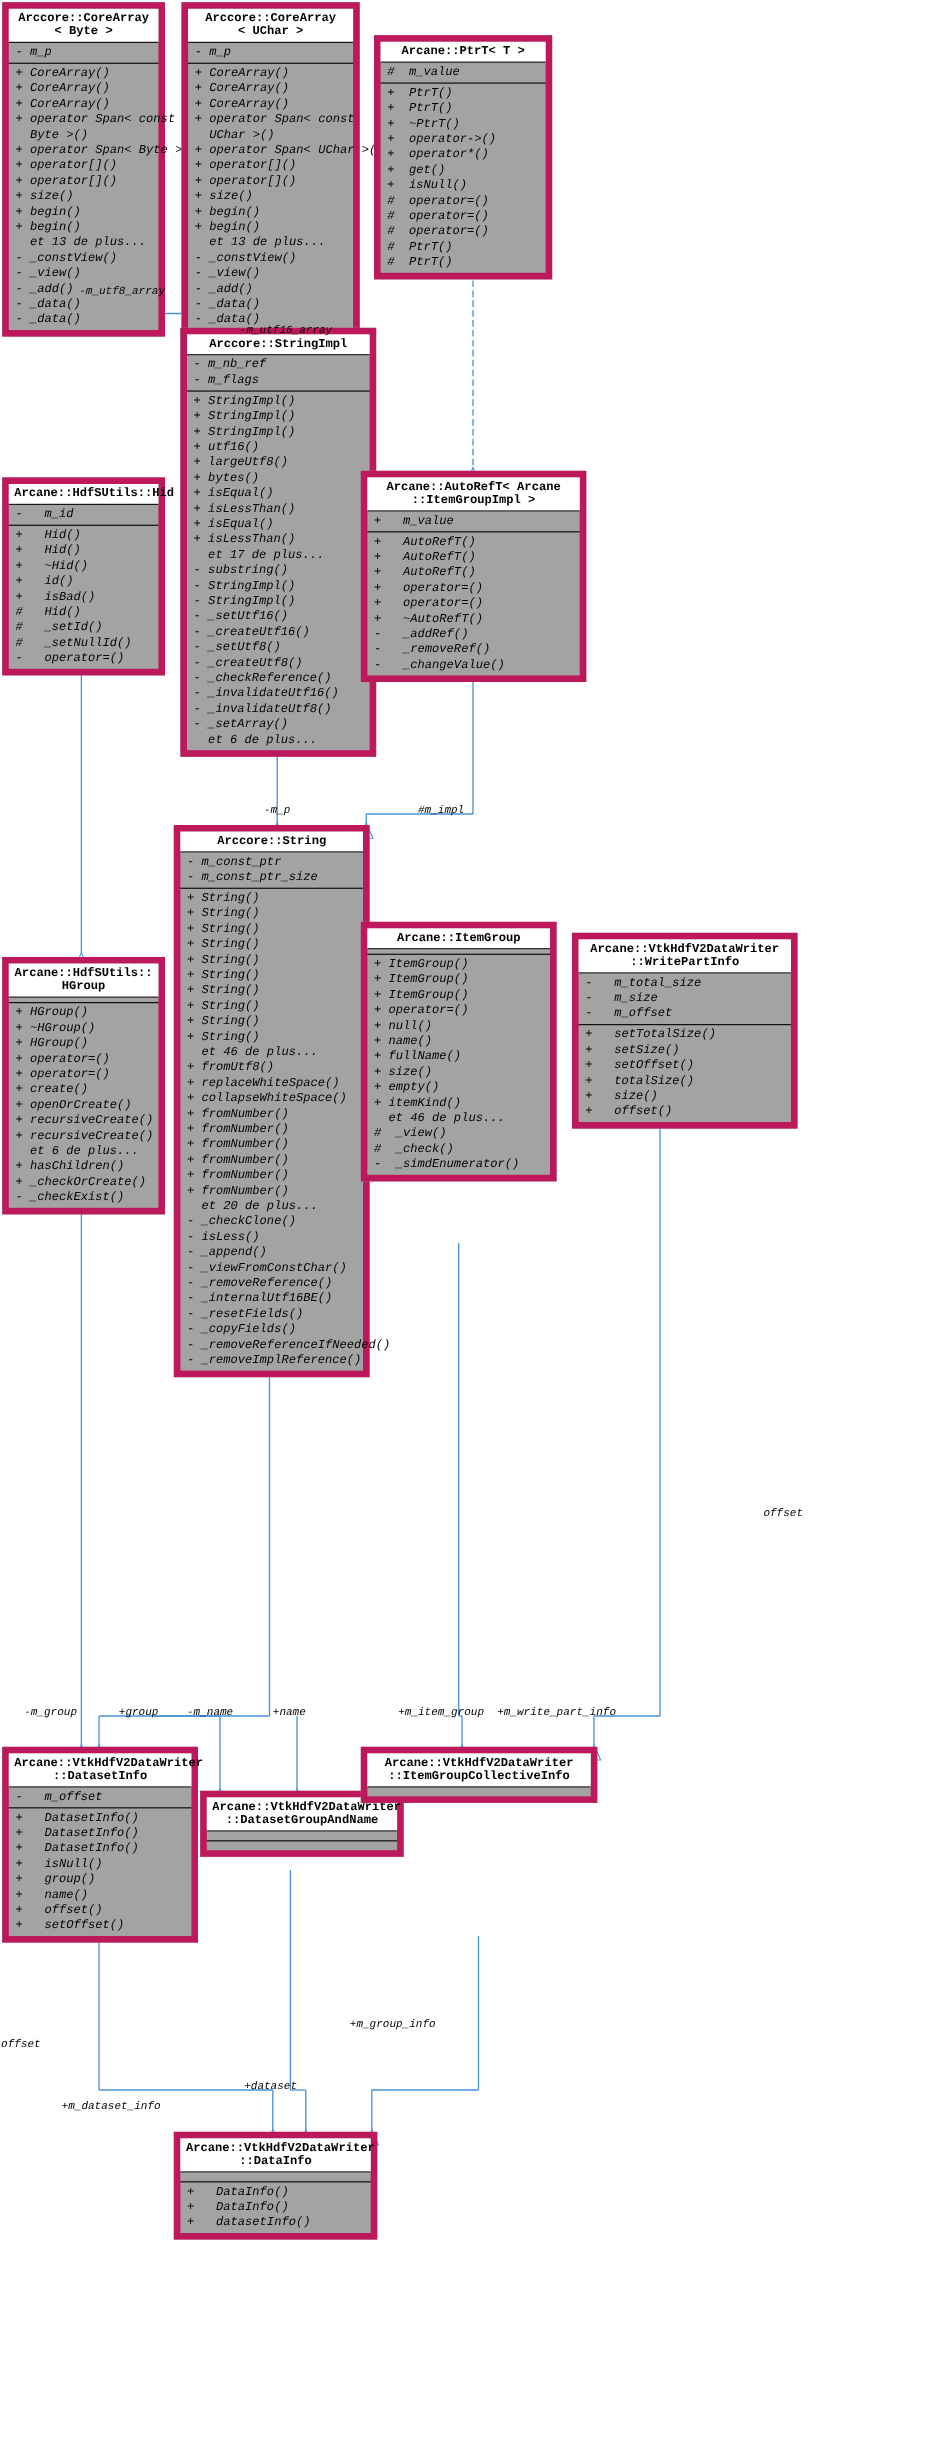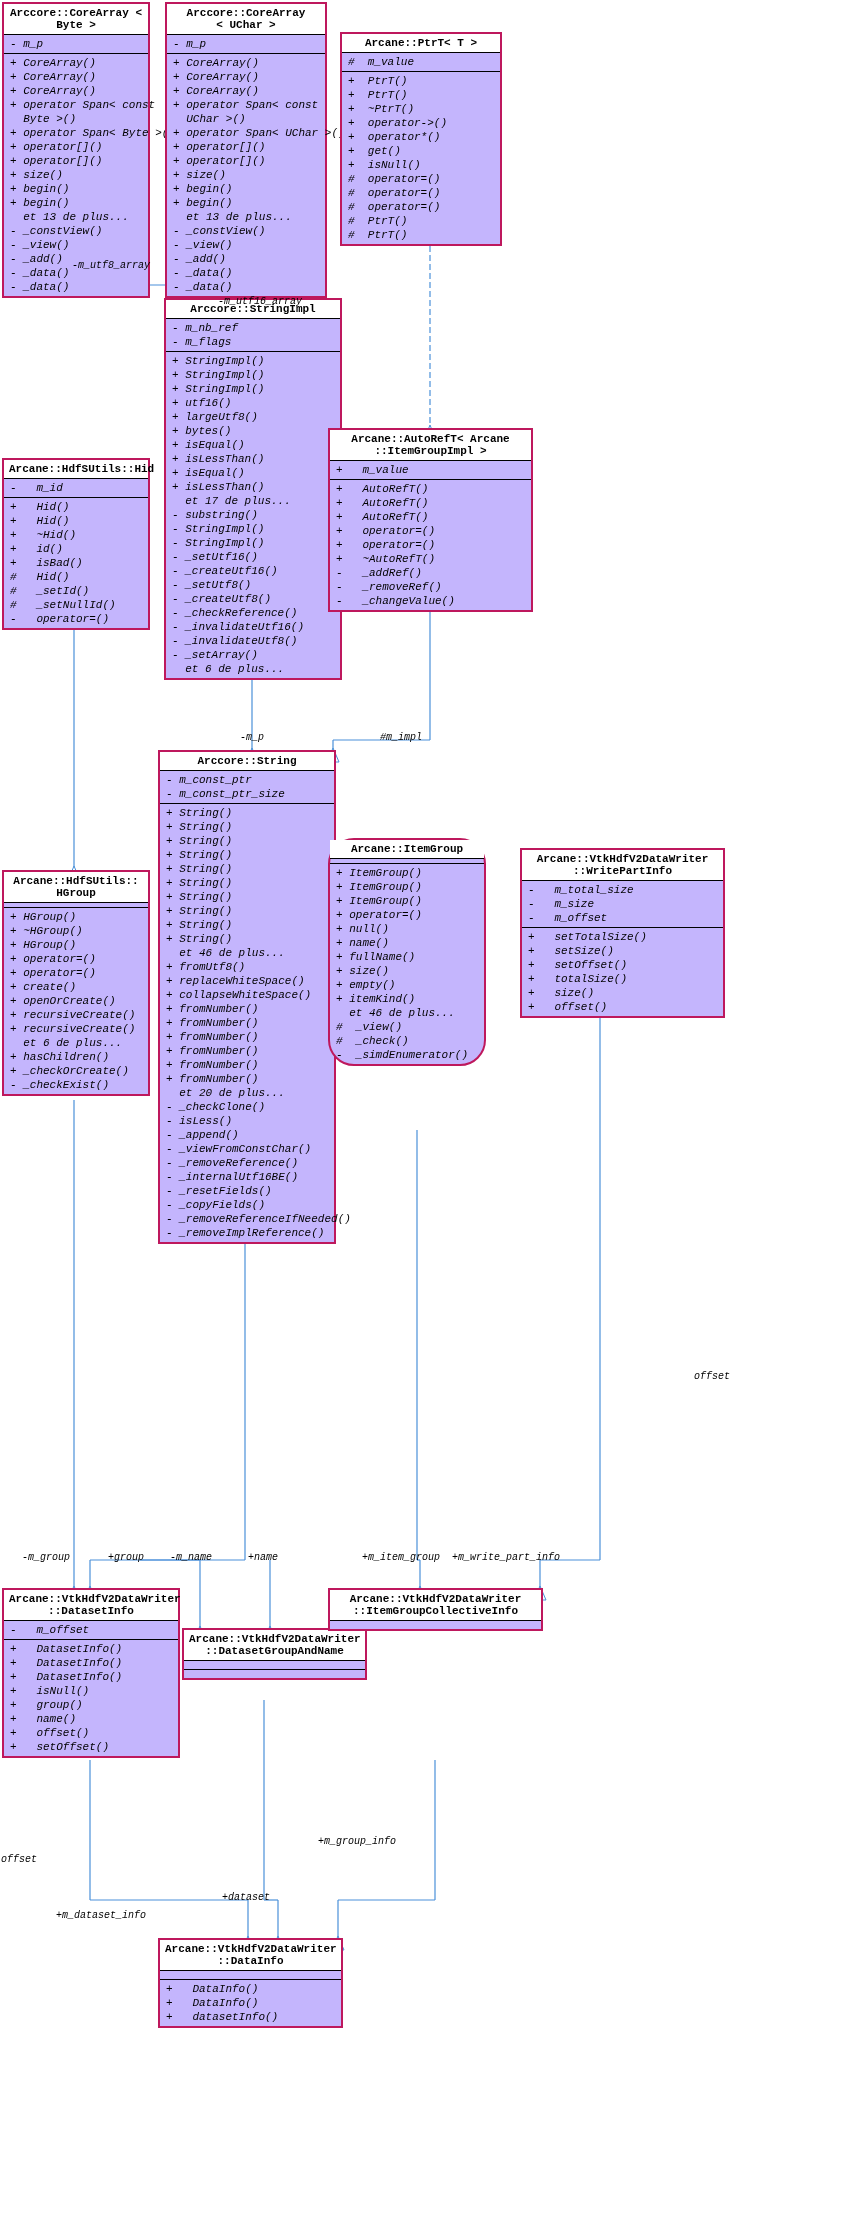--- a/index.html
+++ b/index.html
@@ -13,22 +13,22 @@
       min-height: 2227px;
     }
     .diagram-container {
       position: relative;
       width: 852px;
       height: 2227px;
       overflow: hidden;
     }
     .uml-box {
       position: absolute;
-      background: #c4b5fd;
-      border: 2px solid #be185d;
+      background: #a3a3a3;
+      border: 6px solid #be185d;
     }
     .uml-box-title {
       background: #ffffff;
       border-bottom: 1px solid #000000;
       padding: 3px 5px;
       text-align: center;
       font-weight: bold;
       font-size: 11px;
     }
     .uml-box-section {
@@ -233,21 +233,21 @@
       <div class="uml-box-row">- _setUtf8()</div>
       <div class="uml-box-row">- _createUtf8()</div>
       <div class="uml-box-row">- _checkReference()</div>
       <div class="uml-box-row">- _invalidateUtf16()</div>
       <div class="uml-box-row">- _invalidateUtf8()</div>
       <div class="uml-box-row">- _setArray()</div>
       <div class="uml-box-row">&nbsp;&nbsp;et 6 de plus...</div>
     </div>
   </div>
 
-  <div class="uml-box" style="left:2px;top:434px;width:148px;margin-top:24px;">
+  <div class="uml-box" style="left:2px;top:434px;width:148px;">
     <div class="uml-box-title">Arcane::HdfSUtils::Hid</div>
     <div class="uml-box-section">
       <div class="uml-box-row">-&nbsp;&nbsp; m_id</div>
     </div>
     <div class="uml-box-section">
       <div class="uml-box-row">+&nbsp;&nbsp; Hid()</div>
       <div class="uml-box-row">+&nbsp;&nbsp; Hid()</div>
       <div class="uml-box-row">+&nbsp;&nbsp; ~Hid()</div>
       <div class="uml-box-row">+&nbsp;&nbsp; id()</div>
       <div class="uml-box-row">+&nbsp;&nbsp; isBad()</div>
@@ -330,21 +330,21 @@
       <div class="uml-box-row">+ openOrCreate()</div>
       <div class="uml-box-row">+ recursiveCreate()</div>
       <div class="uml-box-row">+ recursiveCreate()</div>
       <div class="uml-box-row">&nbsp;&nbsp;et 6 de plus...</div>
       <div class="uml-box-row">+ hasChildren()</div>
       <div class="uml-box-row">+ _checkOrCreate()</div>
       <div class="uml-box-row">- _checkExist()</div>
     </div>
   </div>
 
-  <div class="uml-box" style="left:328px;top:838px;width:158px;border-radius:26px;">
+  <div class="uml-box" style="left:328px;top:838px;width:178px;">
     <div class="uml-box-title">Arcane::ItemGroup</div>
     <div class="uml-box-section" style="padding:2px;"></div>
     <div class="uml-box-section">
       <div class="uml-box-row">+ ItemGroup()</div>
       <div class="uml-box-row">+ ItemGroup()</div>
       <div class="uml-box-row">+ ItemGroup()</div>
       <div class="uml-box-row">+ operator=()</div>
       <div class="uml-box-row">+ null()</div>
       <div class="uml-box-row">+ name()</div>
       <div class="uml-box-row">+ fullName()</div>

